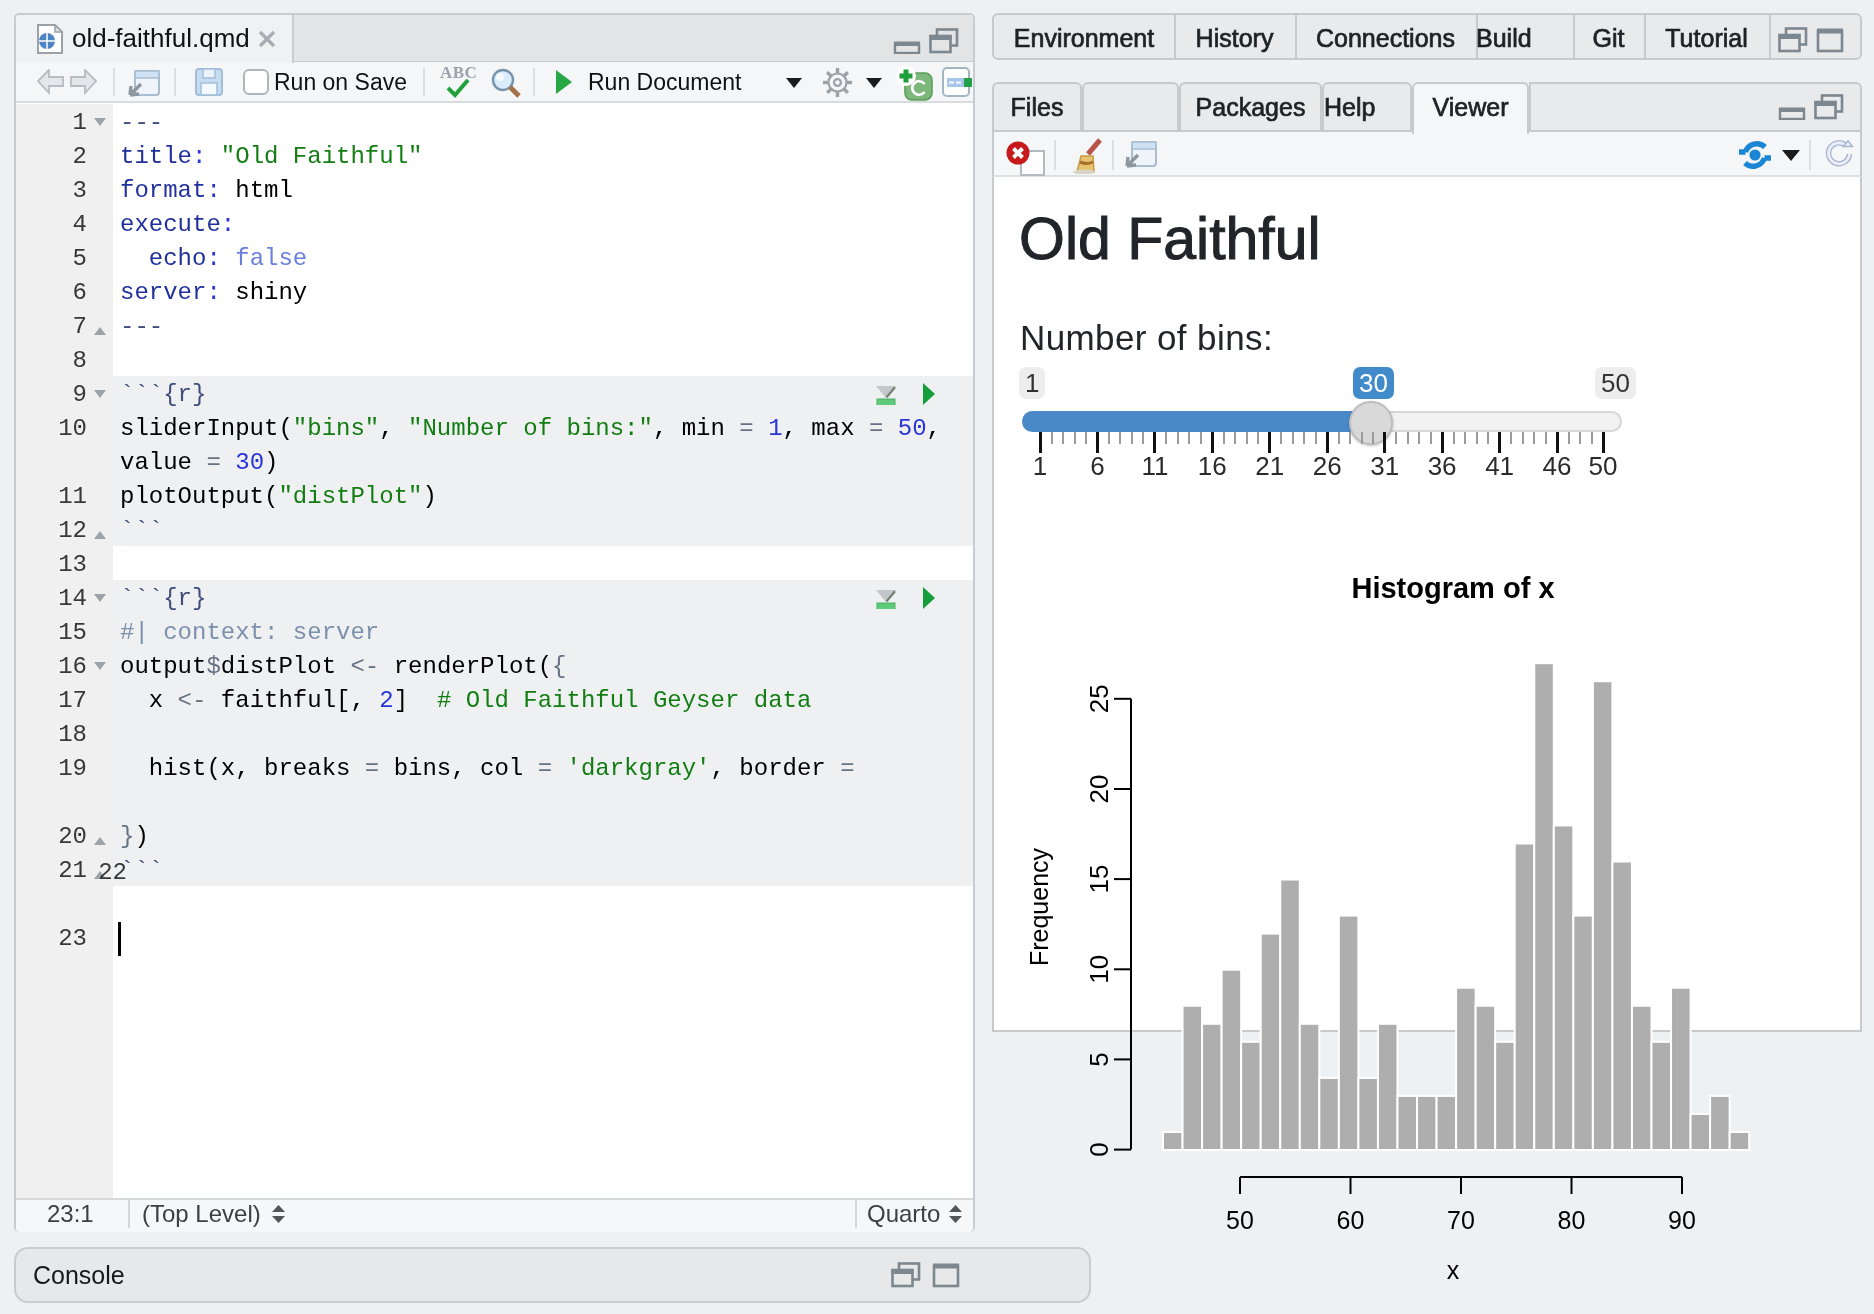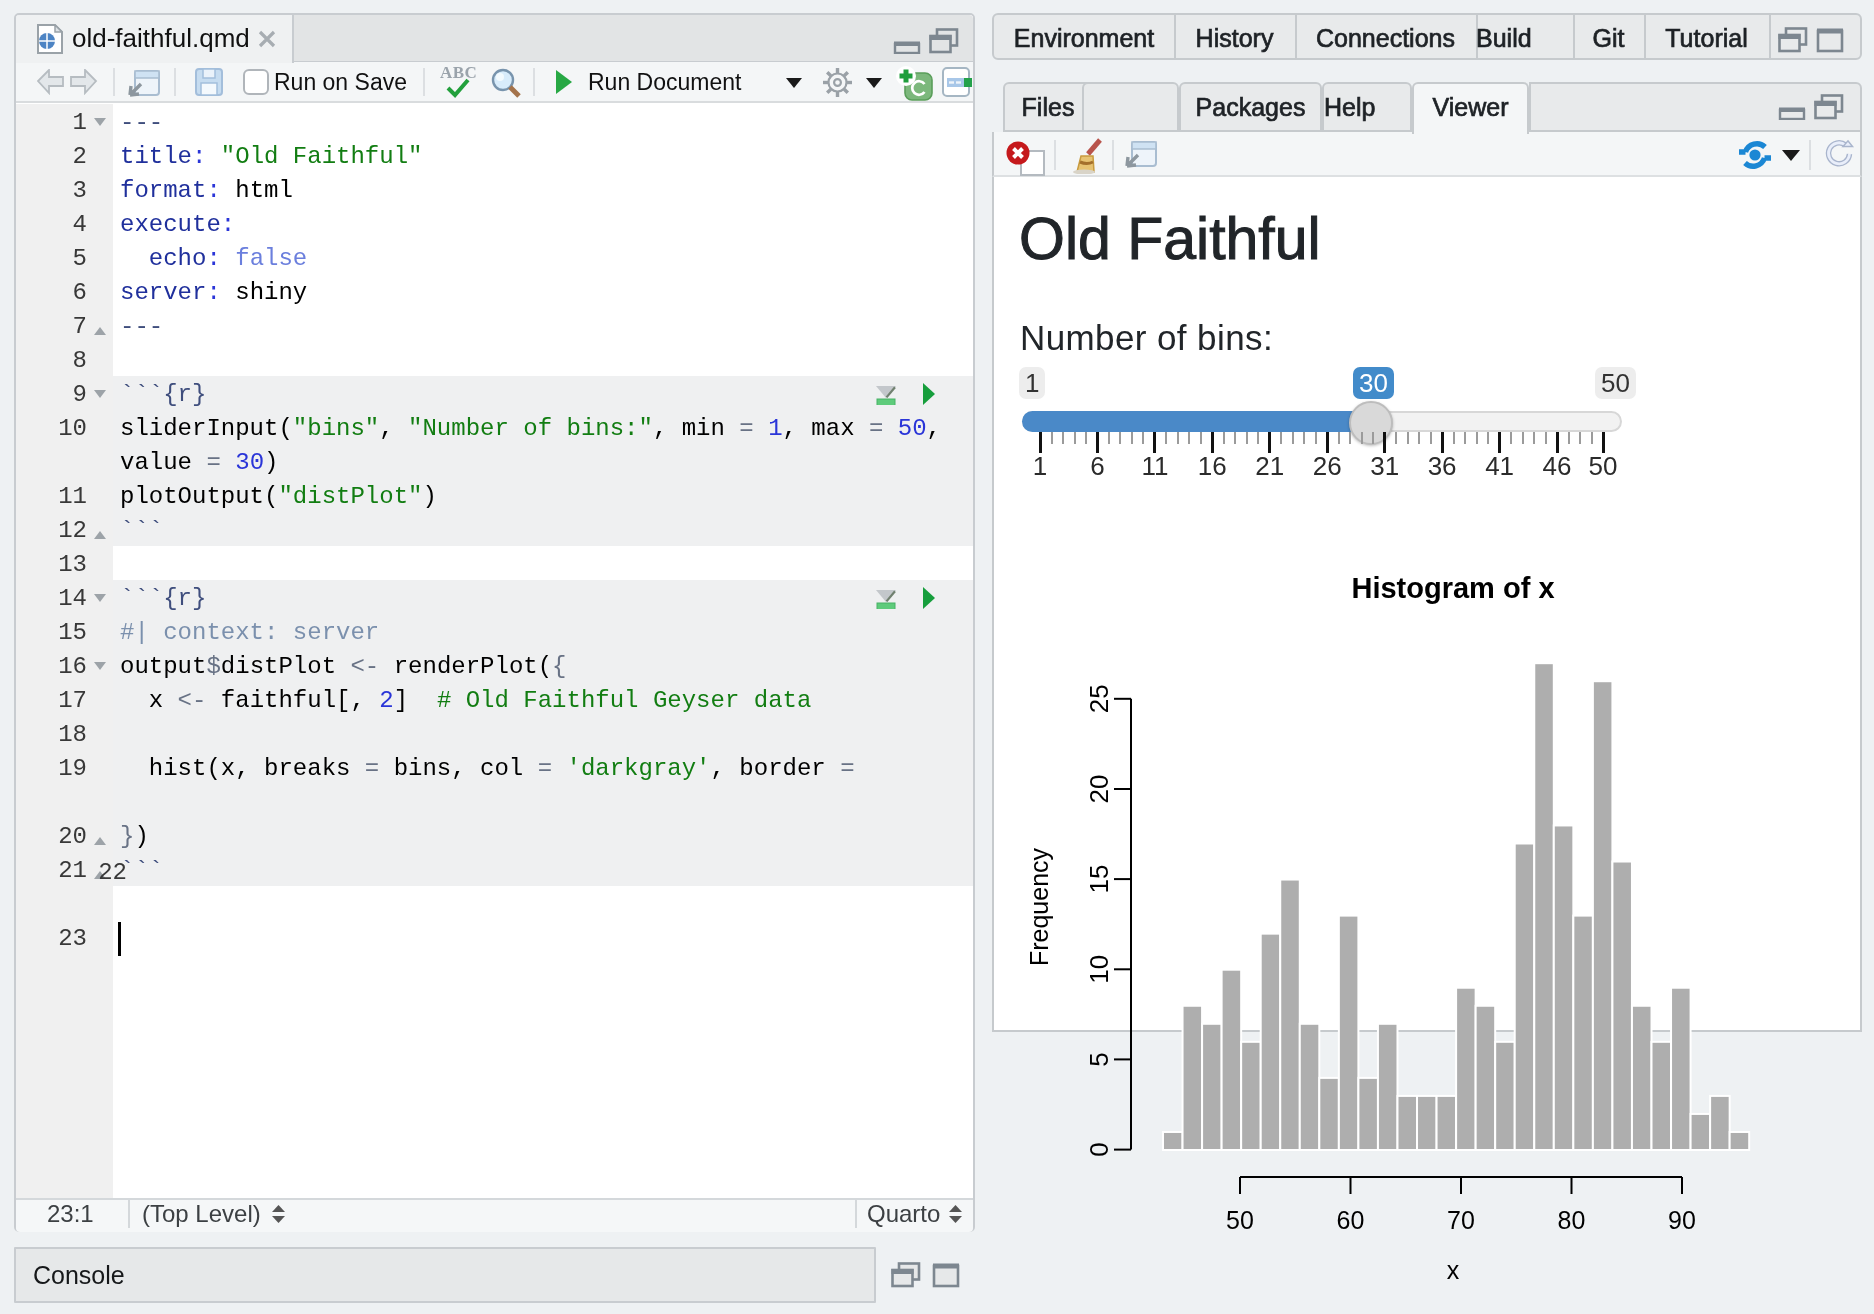--- a/index.html
+++ b/index.html
@@ -24,21 +24,21 @@
   .foldup { border-left:6px solid transparent; border-right:6px solid transparent; border-bottom:8px solid #9da3a8; }
   .c-key { color:#20309c; }
   .c-col { color:#2a35d8; }
   .c-str { color:#127d12; }
   .c-num { color:#2a35d8; }
   .c-op  { color:#687285; }
   .c-dash{ color:#3f4e7d; }
   .c-false{ color:#6b7fdd; }
   .c-ctx { color:#7b90ad; }
   
-  #consoleHdr { left:14px; top:1247px; width:862px; height:56px; background:#e6e8e9; border:2px solid #c8ccd0; border-radius:1px; }
+  #consoleHdr { left:14px; top:1247px; width:1077px; height:56px; background:#e6e8e9; border:2px solid #c8ccd0; border-radius:14px; }
   
   #rpTabs1 { left:992px; top:13px; width:870px; height:47px; background:#e8eaeb; border:2px solid #c6cacd; border-radius:6px; }
   .rtab1sep { position:absolute; top:0; width:2px; height:43px; background:#c6cacd; }
   #rpTabs2bg { left:992px; top:82px; width:870px; height:50px; }
   .ftab { position:absolute; top:0; height:50px; background:#e8eaeb; border:2px solid #c6cacd; border-bottom:none; border-radius:6px 6px 0 0; }
   #rpToolbar { left:992px; top:132px; width:870px; height:45px; background:#f4f6f7; border-left:2px solid #c6cacd; border-right:2px solid #c6cacd; border-bottom:2px solid #dde0e2; }
   #rpContent { left:992px; top:177px; width:870px; height:855px; background:#fff; border-left:2px solid #c6cacd; border-right:2px solid #c6cacd; border-bottom:2px solid #c6cacd; }
   .tabLabel { font-size:25px; font-weight:400; color:#1e2226; line-height:47px; -webkit-text-stroke:0.7px #1e2226; }
   .vsep { position:absolute; width:2px; background:#dcdfe2; }
 </style>
@@ -245,21 +245,21 @@
       <rect x="8" y="1.5" width="20" height="16" fill="#e8eaeb" stroke="#7d8790" stroke-width="2.6"></rect>
       <rect x="1.5" y="8" width="20" height="16" fill="#e8eaeb" stroke="#7d8790" stroke-width="2.6"></rect>
       <path d="M0.5,7 h22 v5 h-22 z" fill="#7d8790"></path>
     </svg>
   <svg class="abs" style="left:822px;top:12px;" width="28" height="26">
       <rect x="2" y="4" width="24" height="20" fill="#e8eaeb" stroke="#7d8790" stroke-width="2.6"></rect>
       <path d="M1,1.5 h26 v5 h-26 z" fill="#7d8790"></path>
     </svg>
 </div>
 <div class="abs" id="rpTabs2bg">
-  <div class="ftab" style="left:11px;width:90px;border-bottom:2px solid #c6cacd;">
+  <div class="ftab" style="left:0;width:90px;border-bottom:2px solid #c6cacd;">
       <span class="abs tabLabel" style="left:0;width:100%;text-align:center;">Files</span>
     </div>
   <div class="ftab" style="left:90px;width:97px;border-bottom:2px solid #c6cacd;">
       <span class="abs tabLabel" style="left:0;width:100%;text-align:center;margin-top:36px;">Plots</span>
     </div>
   <div class="ftab" style="left:187px;width:143px;border-bottom:2px solid #c6cacd;">
       <span class="abs tabLabel" style="left:0;width:100%;text-align:center;">Packages</span>
     </div>
   <div class="ftab" style="left:330px;width:90px;border-bottom:2px solid #c6cacd;">
       <span class="abs tabLabel" style="left:0;width:100%;">Help</span>

